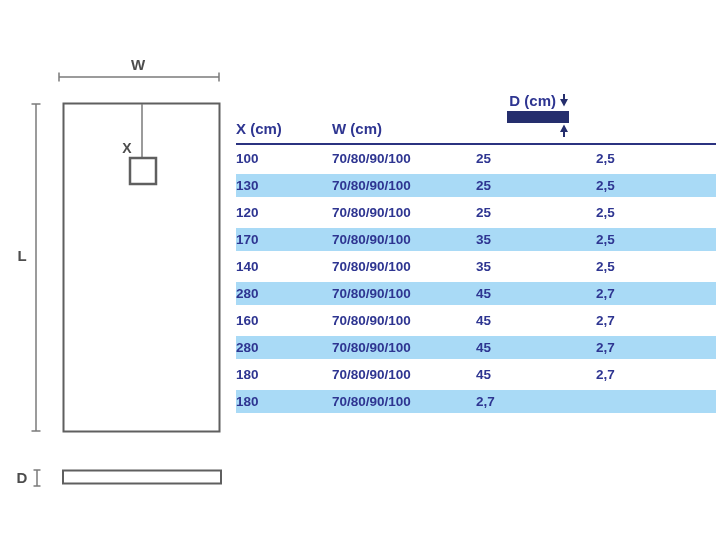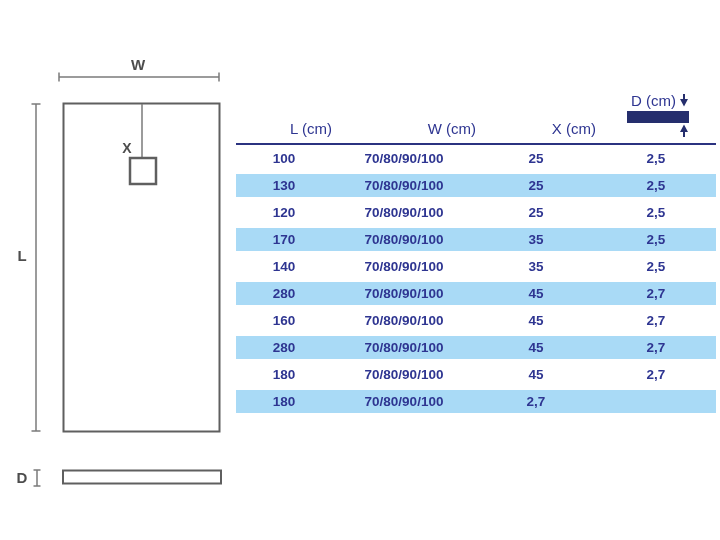--- a/index.html
+++ b/index.html
@@ -11,41 +11,41 @@
   
   .diagram-svg { position:absolute; left:0; top:0; }
 
   
   .spec-table { position:absolute; left:236px; top:88px; width:480px; }
   .thead {
     display:grid; grid-template-columns:20% 30% 25% 25%;
     height:55px; border-bottom:2px solid #2b3280;
   }
   .th {
-    align-self:end; text-align:right; padding-bottom:13px;
-    color:#2e3591; font-size:15px; font-weight:normal;
+    align-self:end; text-align:left; padding-bottom:13px;
+    color:#2e3591; font-size:15px; font-weight:bold;
   }
   .th-d { align-self:start; }
   .d-header { display:flex; flex-direction:column; align-items:flex-end; width:66px; margin:4px auto 0; }
   .d-top { display:flex; align-items:center; gap:3px; color:#2e3591; font-size:15px; }
   .d-bar { width:62px; height:12px; background:#252e6d; margin-top:2px; }
   .d-up  { margin-top:1px; }
 
   .tbody { }
   .row {
     display:grid; grid-template-columns:20% 30% 25% 25%;
     height:27px; align-items:center;
   }
   .row:nth-child(even) {
     background:#a9daf6;
     border-top:2px solid #ffffff; border-bottom:2px solid #ffffff;
     box-sizing:border-box; height:27px;
   }
   .td {
-    text-align:center; color:#2e3591; font-size:13.5px; font-weight:bold;
+    text-align:left; color:#2e3591; font-size:13.5px; font-weight:bold;
   }
 </style>
 </head>
 <body>
 
 <div class="canvas">
 
   <svg class="diagram-svg" width="240" height="540" viewBox="0 0 240 540">
 
     <text x="138" y="70" text-anchor="middle" font-size="15" font-weight="bold" fill="#4d4d4d">W</text>
@@ -80,23 +80,22 @@
       <line x1="33.5" y1="470" x2="40.5" y2="470"></line>
       <line x1="33.5" y1="486" x2="40.5" y2="486"></line>
     </g>
 
     <rect x="63" y="470.5" width="158" height="13" fill="#ffffff" stroke="#5f5f5f" stroke-width="2"></rect>
   </svg>
 
   <div class="spec-table">
 
     <div class="thead">
-      <div class="th">L (cm)</div>
+      <div class="th">X (cm)</div>
       <div class="th">W (cm)</div>
-      <div class="th">X (cm)</div>
       <div class="th th-d">
         <div class="d-header">
           <div class="d-top">
             <span>D (cm)</span>
             <svg width="10" height="13" viewBox="0 0 10 13">
               <line x1="5" y1="0" x2="5" y2="5.5" stroke="#252e6d" stroke-width="2"></line>
               <polygon points="1,5 9,5 5,12.5" fill="#252e6d"></polygon>
             </svg>
           </div>
           <div class="d-bar"></div>

